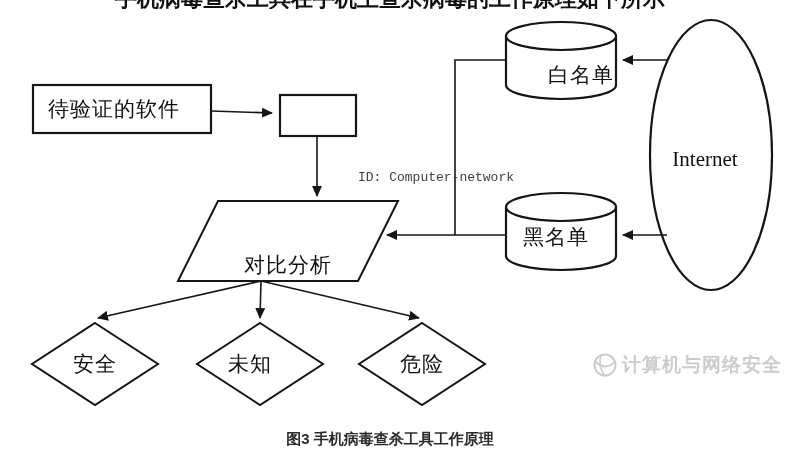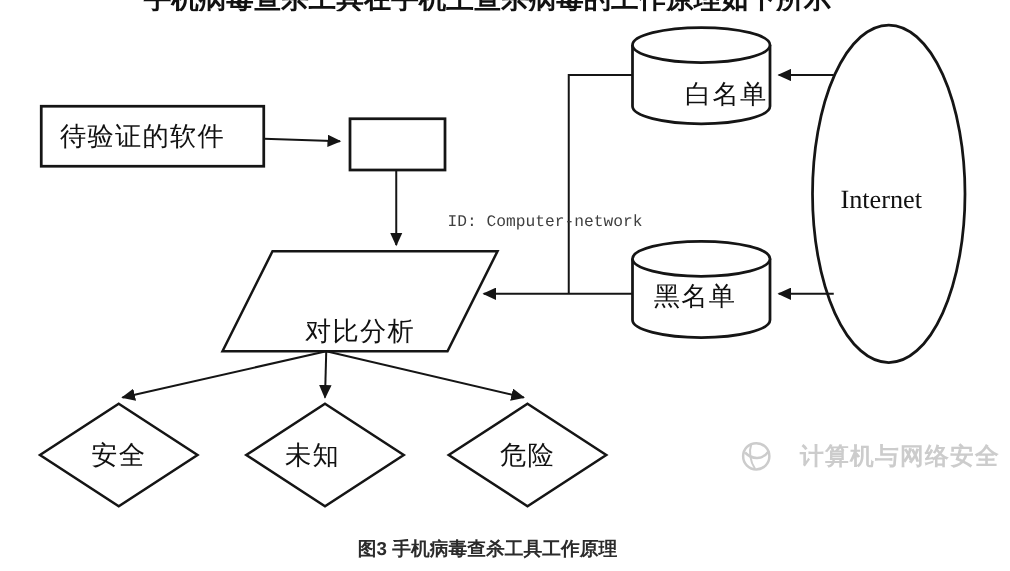--- a/index.html
+++ b/index.html
@@ -53,21 +53,21 @@
   .caption {
     left: 0; top: 430px; width: 780px;
     text-align: center;
     font-size: 15px;
     font-weight: 600;
     color: #2b2b2b;
     font-family: "Liberation Sans", sans-serif;
   }
   .brand-watermark {
     left: 592px; top: 352px;
-    display: flex; align-items: center; gap: 22px;
+    display: flex; align-items: center; gap: 4px;
     color: #cccccc;
     font-size: 19px;
     font-weight: bold;
     letter-spacing: 1px;
     font-family: "Liberation Sans", sans-serif;
   }
 </style>
 </head>
 <body>
 

